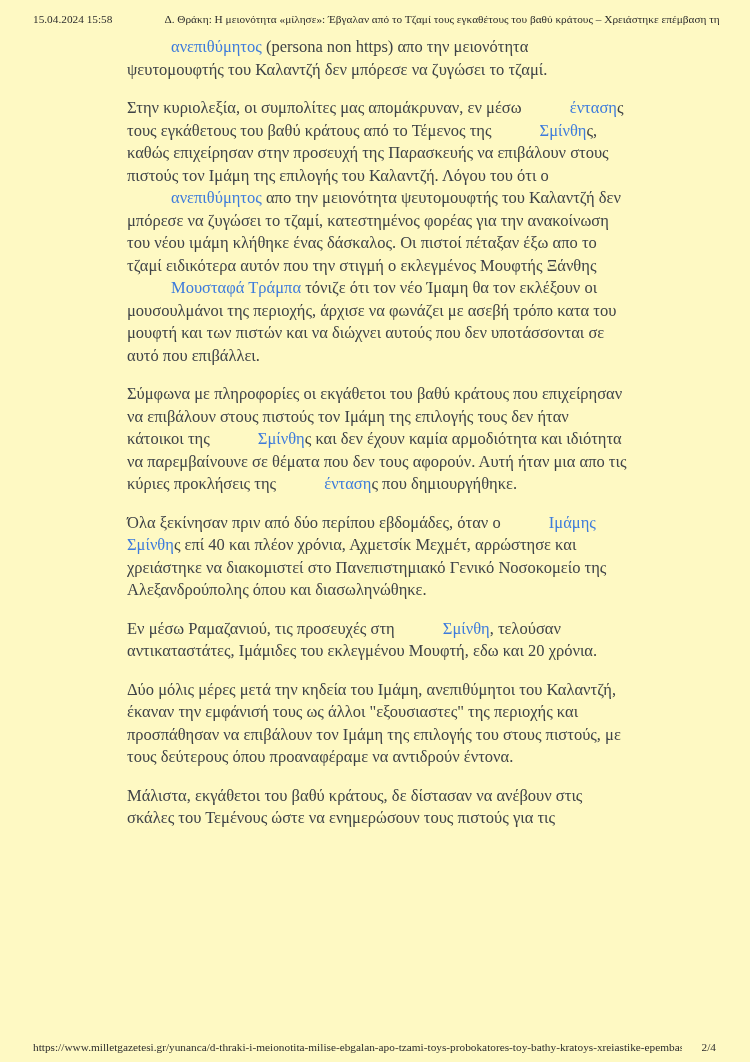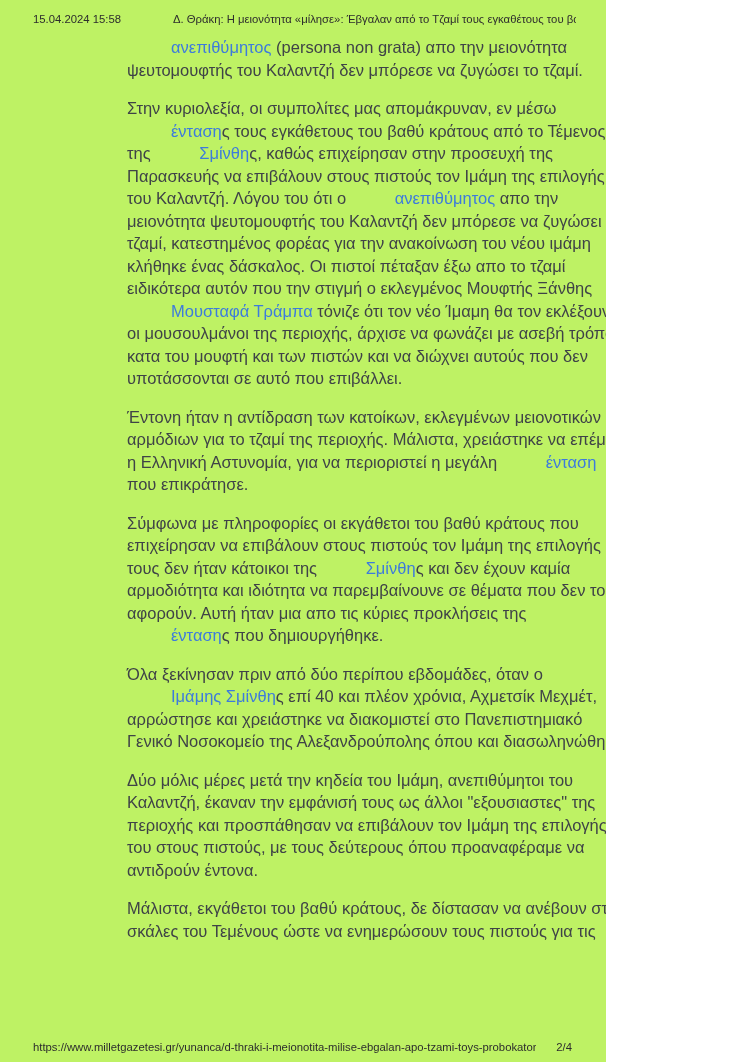--- a/index.html
+++ b/index.html
@@ -2,24 +2,24 @@
 <html><head>
 <meta charset="utf-8">
 <style>
   html, body {
     margin: 0;
     padding: 0;
     background: #ffffff;
   }
   .page {
     position: relative;
-    width: 606px;
+    width: 750px;
     height: 1062px;
-    background: #bef264;
-    font-family: Liberation Sans, sans-serif;
+    background: #fef9c3;
+    font-family: Liberation Serif, serif;
     overflow: hidden;
   }
   .print-header {
     position: absolute;
     top: 13px;
     left: 33px;
     right: 30px;
     display: flex;
     align-items: baseline;
     font-size: 11.3px;
@@ -77,25 +77,25 @@
 
 <div class="page">
 
   <div class="print-header">
     <span class="timestamp">15.04.2024 15:58</span>
     <span class="doc-title">Δ. Θράκη: Η μειονότητα «μίλησε»: Έβγαλαν από το Τζαμί τους εγκαθέτους του βαθύ κράτους – Χρειάστηκε επέμβαση της ΕΛ…</span>
   </div>
 
   <div class="article-body">
 
-  <p><a class="link">ανεπιθύμητος</a><span> (persona non grata) απο την μειονότητα ψευτομουφτής του Καλαντζή δεν μπόρεσε να ζυγώσει το τζαμί.</span></p>
+  <p><a class="link">ανεπιθύμητος</a><span> (persona non https) απο την μειονότητα ψευτομουφτής του Καλαντζή δεν μπόρεσε να ζυγώσει το τζαμί.</span></p>
       <p><span>Στην κυριολεξία, οι συμπολίτες μας απομάκρυναν, εν μέσω </span><a class="link">ένταση</a><span>ς τους εγκάθετους του βαθύ κράτους από το Τέμενος της </span><a class="link">Σμίνθη</a><span>ς, καθώς επιχείρησαν στην προσευχή της Παρασκευής να επιβάλουν στους πιστούς τον Ιμάμη της επιλογής του Καλαντζή. Λόγου του ότι ο </span><a class="link">ανεπιθύμητος</a><span> απο την μειονότητα ψευτομουφτής του Καλαντζή δεν μπόρεσε να ζυγώσει το τζαμί, κατεστημένος φορέας για την ανακοίνωση του νέου ιμάμη κλήθηκε ένας δάσκαλος. Οι πιστοί πέταξαν έξω απο το τζαμί ειδικότερα αυτόν που την στιγμή ο εκλεγμένος Μουφτής Ξάνθης </span><a class="link">Μουσταφά Τράμπα</a><span> τόνιζε ότι τον νέο Ίμαμη θα τον εκλέξουν οι μουσουλμάνοι της περιοχής, άρχισε να φωνάζει με ασεβή τρόπο κατα του μουφτή και των πιστών και να διώχνει αυτούς που δεν υποτάσσονται σε αυτό που επιβάλλει.</span></p>
-      <p><span>Έντονη ήταν η αντίδραση των κατοίκων, εκλεγμένων μειονοτικών και αρμόδιων για το τζαμί της περιοχής. Μάλιστα, χρειάστηκε να επέμβει η Ελληνική Αστυνομία, για να περιοριστεί η μεγάλη </span><a class="link">ένταση</a><span> που επικράτησε.</span></p>
       <p><span>Σύμφωνα με πληροφορίες οι εκγάθετοι του βαθύ κράτους που επιχείρησαν να επιβάλουν στους πιστούς τον Ιμάμη της επιλογής τους δεν ήταν κάτοικοι της </span><a class="link">Σμίνθη</a><span>ς και δεν έχουν καμία αρμοδιότητα και ιδιότητα να παρεμβαίνουνε σε θέματα που δεν τους αφορούν. Αυτή ήταν μια απο τις κύριες προκλήσεις της </span><a class="link">ένταση</a><span>ς που δημιουργήθηκε.</span></p>
       <p><span>Όλα ξεκίνησαν πριν από δύο περίπου εβδομάδες, όταν ο </span><a class="link">Ιμάμης Σμίνθη</a><span>ς επί 40 και πλέον χρόνια, Αχμετσίκ Μεχμέτ, αρρώστησε και χρειάστηκε να διακομιστεί στο Πανεπιστημιακό Γενικό Νοσοκομείο της Αλεξανδρούπολης όπου και διασωληνώθηκε.</span></p>
+      <p><span>Εν μέσω Ραμαζανιού, τις προσευχές στη </span><a class="link">Σμίνθη</a><span>, τελούσαν αντικαταστάτες, Ιμάμιδες του εκλεγμένου Μουφτή, εδω και 20 χρόνια.</span></p>
       <p><span>Δύο μόλις μέρες μετά την κηδεία του Ιμάμη, ανεπιθύμητοι του Καλαντζή, έκαναν την εμφάνισή τους ως άλλοι "εξουσιαστες" της περιοχής και  προσπάθησαν να επιβάλουν τον Ιμάμη της επιλογής του στους πιστούς, με τους δεύτερους όπου προαναφέραμε να αντιδρούν έντονα.</span></p>
       <p><span>Μάλιστα, εκγάθετοι του βαθύ κράτους, δε δίστασαν να ανέβουν στις σκάλες του Τεμένους ώστε να ενημερώσουν τους πιστούς για τις</span></p>
     </div>
 
   <div class="print-footer">
     <span class="url">https://www.milletgazetesi.gr/yunanca/d-thraki-i-meionotita-milise-ebgalan-apo-tzami-toys-probokatores-toy-bathy-kratoys-xreiastike-epembasi-tis…</span>
     <span class="page-num">2/4</span>
   </div>
 
 </div>

